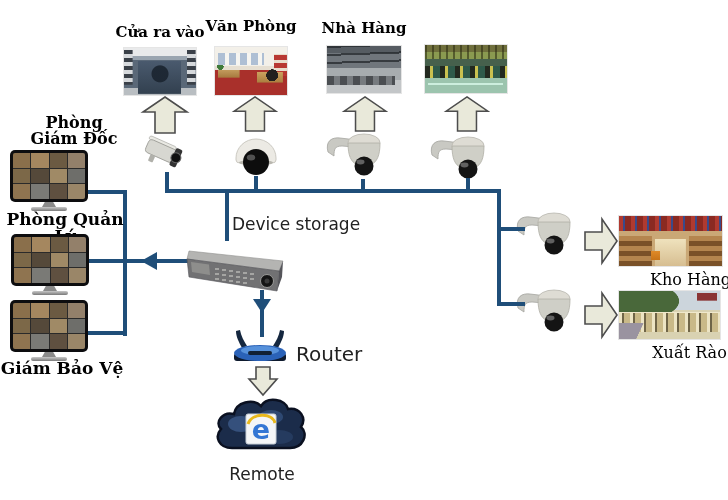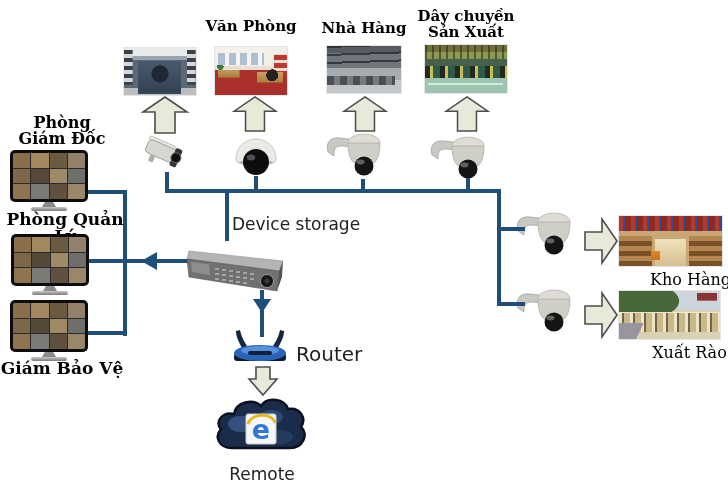--- a/index.html
+++ b/index.html
@@ -108,26 +108,23 @@
       <g id="ptz-cam">
         <path d="M4,25 C1,14 8,10 16,11 L37,13.5 L37,20.5 L18,19 C11,19 10,22 10,29 Z" fill="#c9c9c3" stroke="#a5a59f" stroke-width="0.8"></path>
         <ellipse cx="40" cy="15.5" rx="16" ry="8.5" fill="#dedcd4" stroke="#b8b6ae" stroke-width="0.8"></ellipse>
         <path d="M24,16 C24,29 27,34.5 33,38 L47,38 C53,34.5 56,29 56,16 Z" fill="#cfcfc7" stroke="#b0aea6" stroke-width="0.8"></path>
         <circle cx="40" cy="39" r="9.5" fill="#141414"></circle>
         <ellipse cx="36.5" cy="35" rx="4" ry="2.4" fill="#8a8a8a" opacity="0.65"></ellipse>
       </g>
     </defs>
   </svg>
 
+  <div class="site-label" style="left:110px;top:24px;width:100px">Cửa ra vào</div>
   <div class="site-label" style="left:201px;top:18px;width:100px">Văn Phòng</div>
   <div class="site-label" style="left:314px;top:20px;width:100px">Nhà Hàng</div>
-  <div class="site-label" style="left:416px;top:8px;width:100px">
-    <span class="lbl-line">Dây chuyền</span>
-    <span class="lbl-line">Sản Xuất</span>
-  </div>
 
   <div class="photo photo-gate" style="left:124px;top:48px;width:72px;height:47px"></div>
   <div class="photo photo-office" style="left:215px;top:47px;width:72px;height:48px"></div>
   <div class="photo photo-factory" style="left:327px;top:46px;width:74px;height:47px"></div>
   <div class="photo photo-production" style="left:425px;top:45px;width:82px;height:48px"></div>
 
   <svg class="block-arrow" style="left:142px;top:96px" width="46" height="38" viewBox="0 0 46 38">
       <polygon points="23,1 45,16 33,16 33,37 13,37 13,16 1,16"></polygon>
     </svg>
   <svg class="block-arrow" style="left:232px;top:96px" width="46" height="36" viewBox="0 0 46 38">
@@ -178,21 +175,21 @@
   <div class="line" style="left:501px;top:227px;width:24px;height:4px"></div>
   <div class="line" style="left:501px;top:302px;width:24px;height:4px"></div>
   <div class="line" style="left:123px;top:190px;width:4px;height:146px"></div>
   <div class="line" style="left:85px;top:190px;width:40px;height:4px"></div>
   <div class="line" style="left:85px;top:259px;width:110px;height:4px"></div>
   <div class="line" style="left:85px;top:331px;width:40px;height:4px"></div>
   <div class="tri-left" style="left:141px;top:252px"></div>
   <div class="line" style="left:260px;top:290px;width:4px;height:47px"></div>
   <div class="tri-down" style="left:253px;top:299px"></div>
 
-  <div class="room-label" style="left:16px;top:115px;width:92px;font-size:16px;line-height:16px">
+  <div class="room-label" style="left:28px;top:115px;width:92px;font-size:16px;line-height:16px">
     <span class="lbl-line">Phòng</span>
     <span class="lbl-line">Giám Đốc</span>
   </div>
   <div class="monitor" style="left:10px;top:150px">
     <div class="m-frame">
         <div class="m-grid">
           <i></i>
           <i></i>
           <i></i>
           <i></i>

